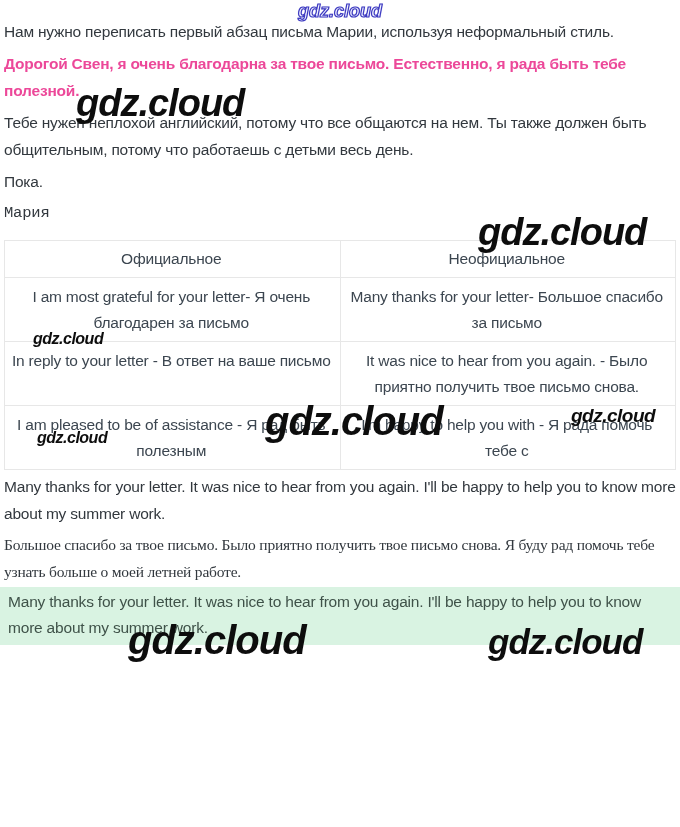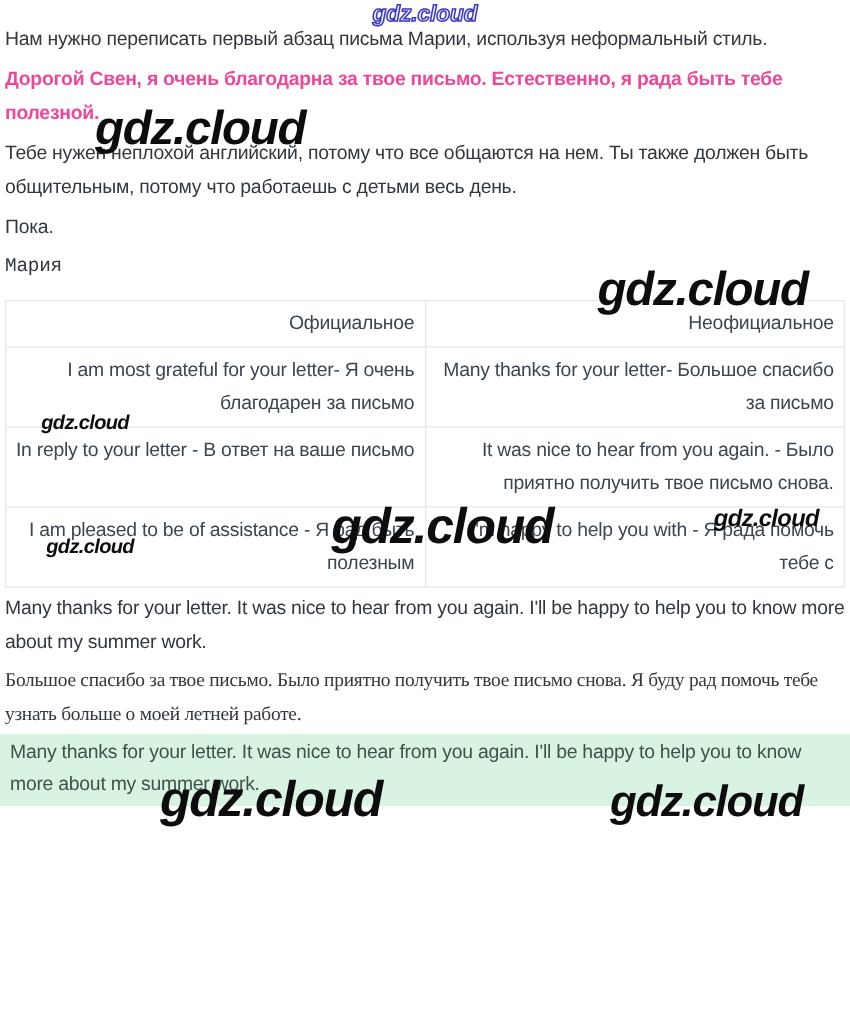--- a/index.html
+++ b/index.html
@@ -28,21 +28,21 @@
   table.phrases {
     width: 672px;
     border-collapse: collapse;
     table-layout: fixed;
     color: #3c4650;
     margin: 0 0 0 0;
   }
   table.phrases td, table.phrases th {
     border: 1px solid #e7e7e7;
     vertical-align: top;
-    text-align: right;
+    text-align: center;
     font-weight: normal;
     padding: 6px 8px 5px 6px;
     line-height: 26px;
     font-size: 15.5px;
   }
   table.phrases th { padding: 5px 8px 5px 6px; }
 
   
   .after-table { margin-top: 3px; margin-bottom: 0; }
   .ru-after { margin-top: 4px; margin-bottom: 0; font-family: Liberation Serif, serif; }

